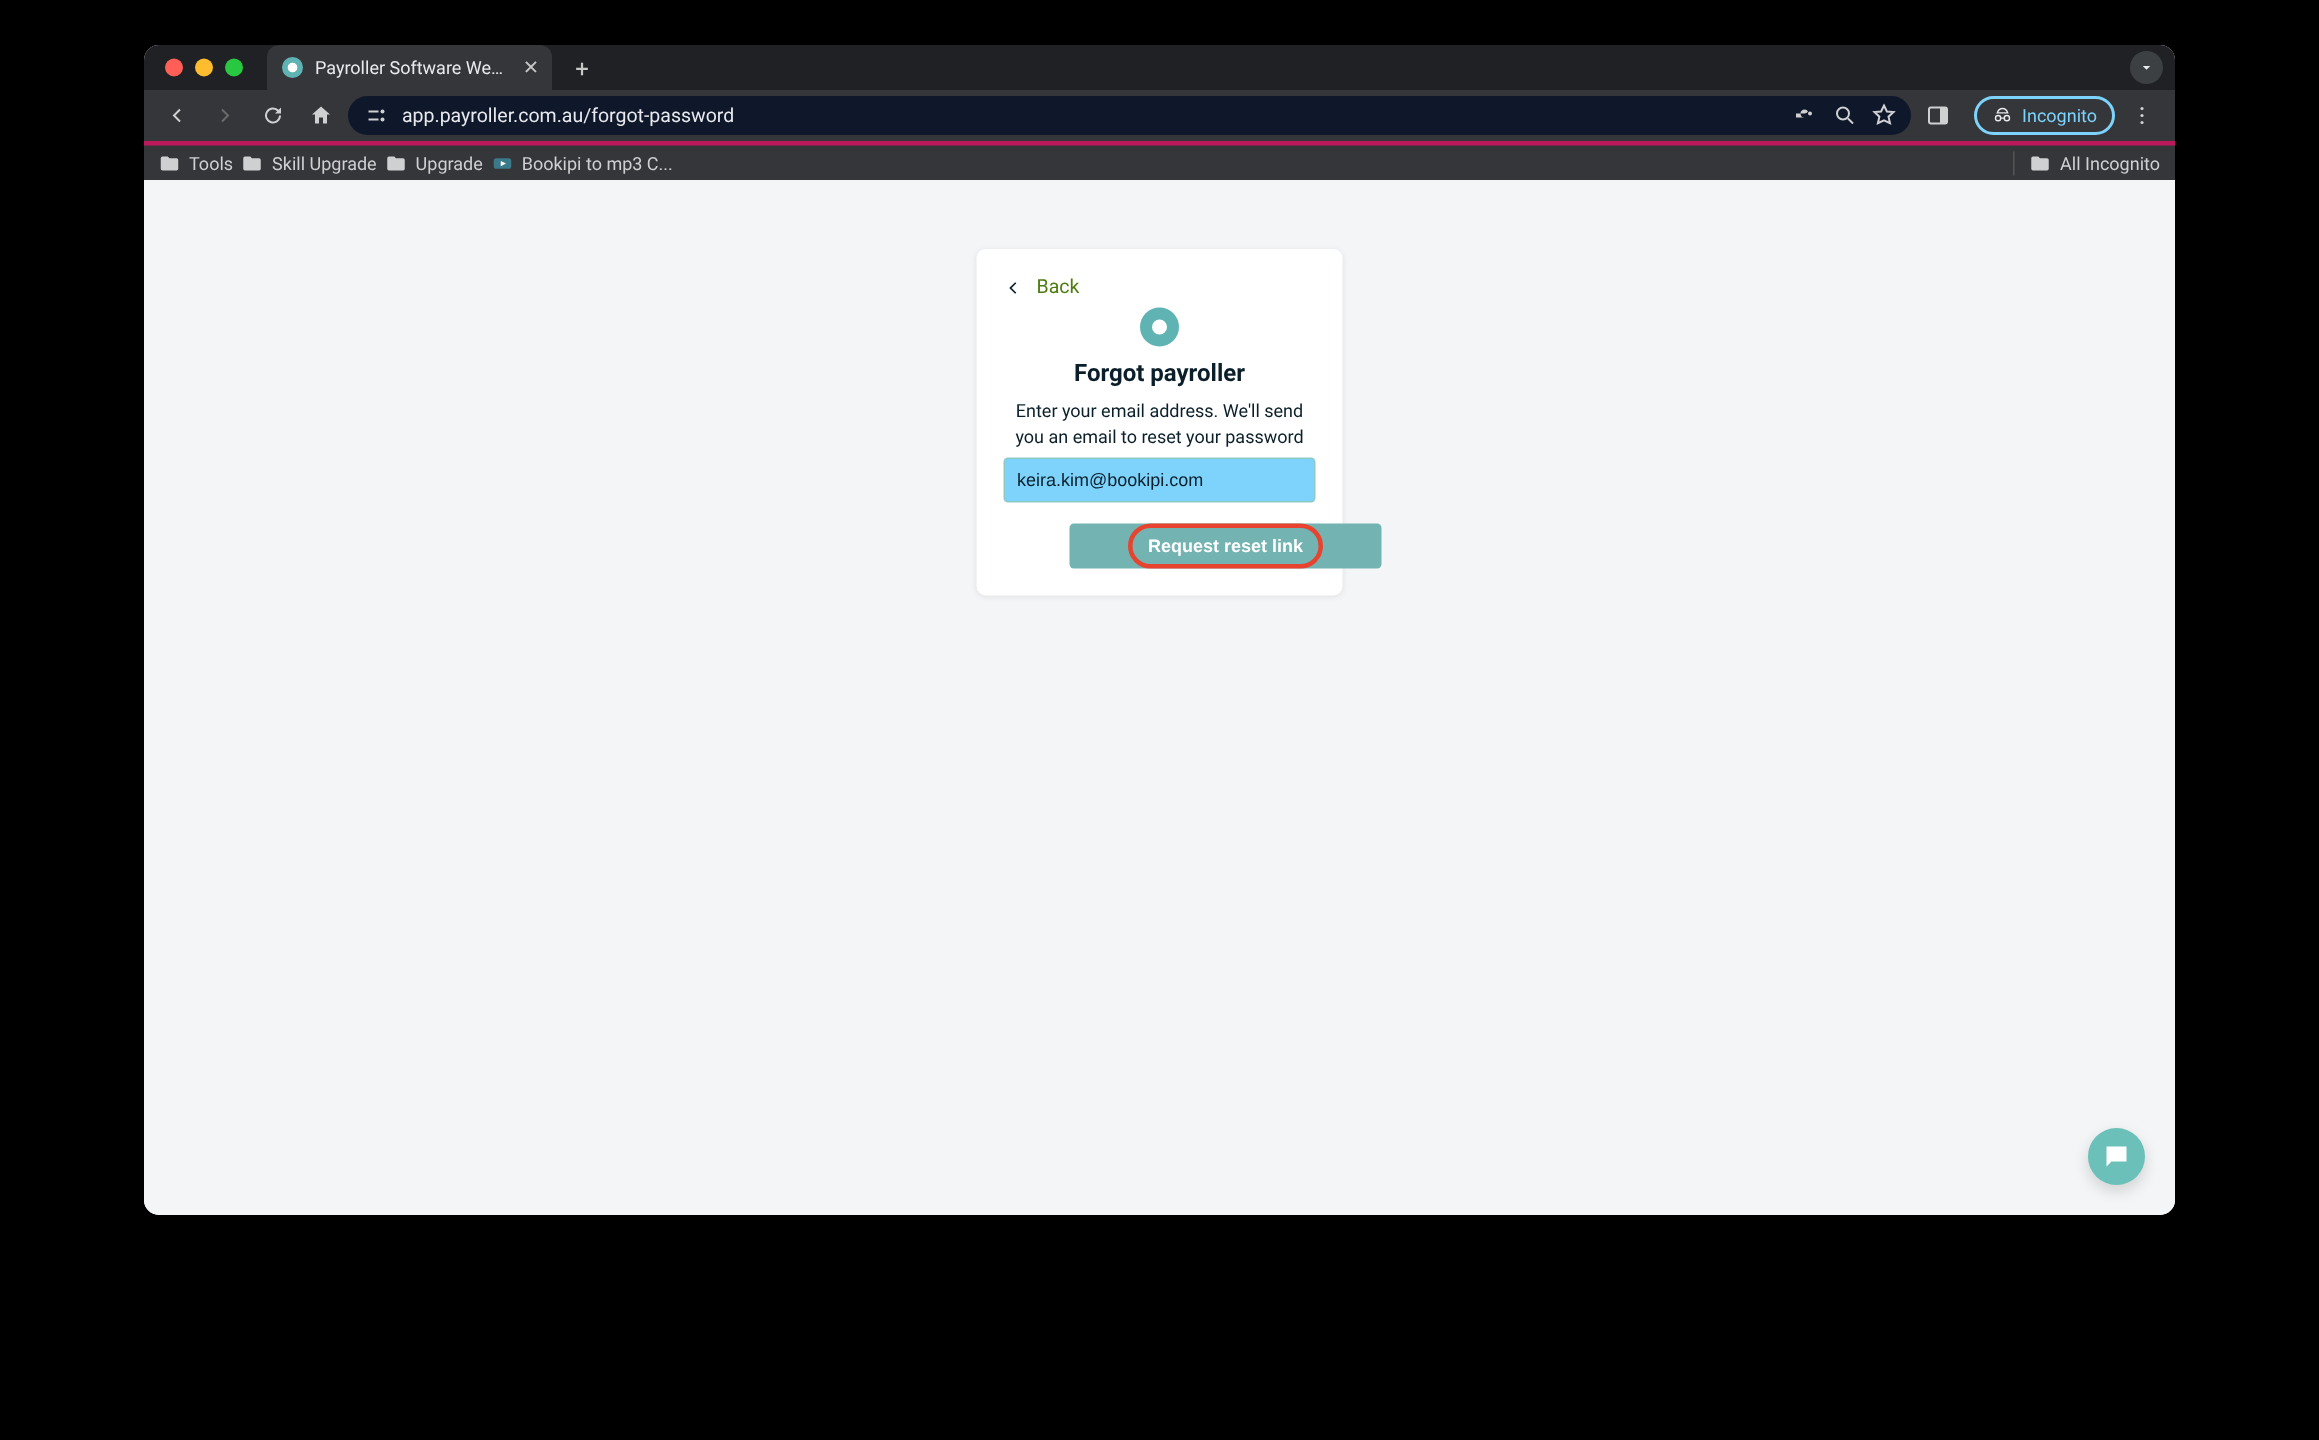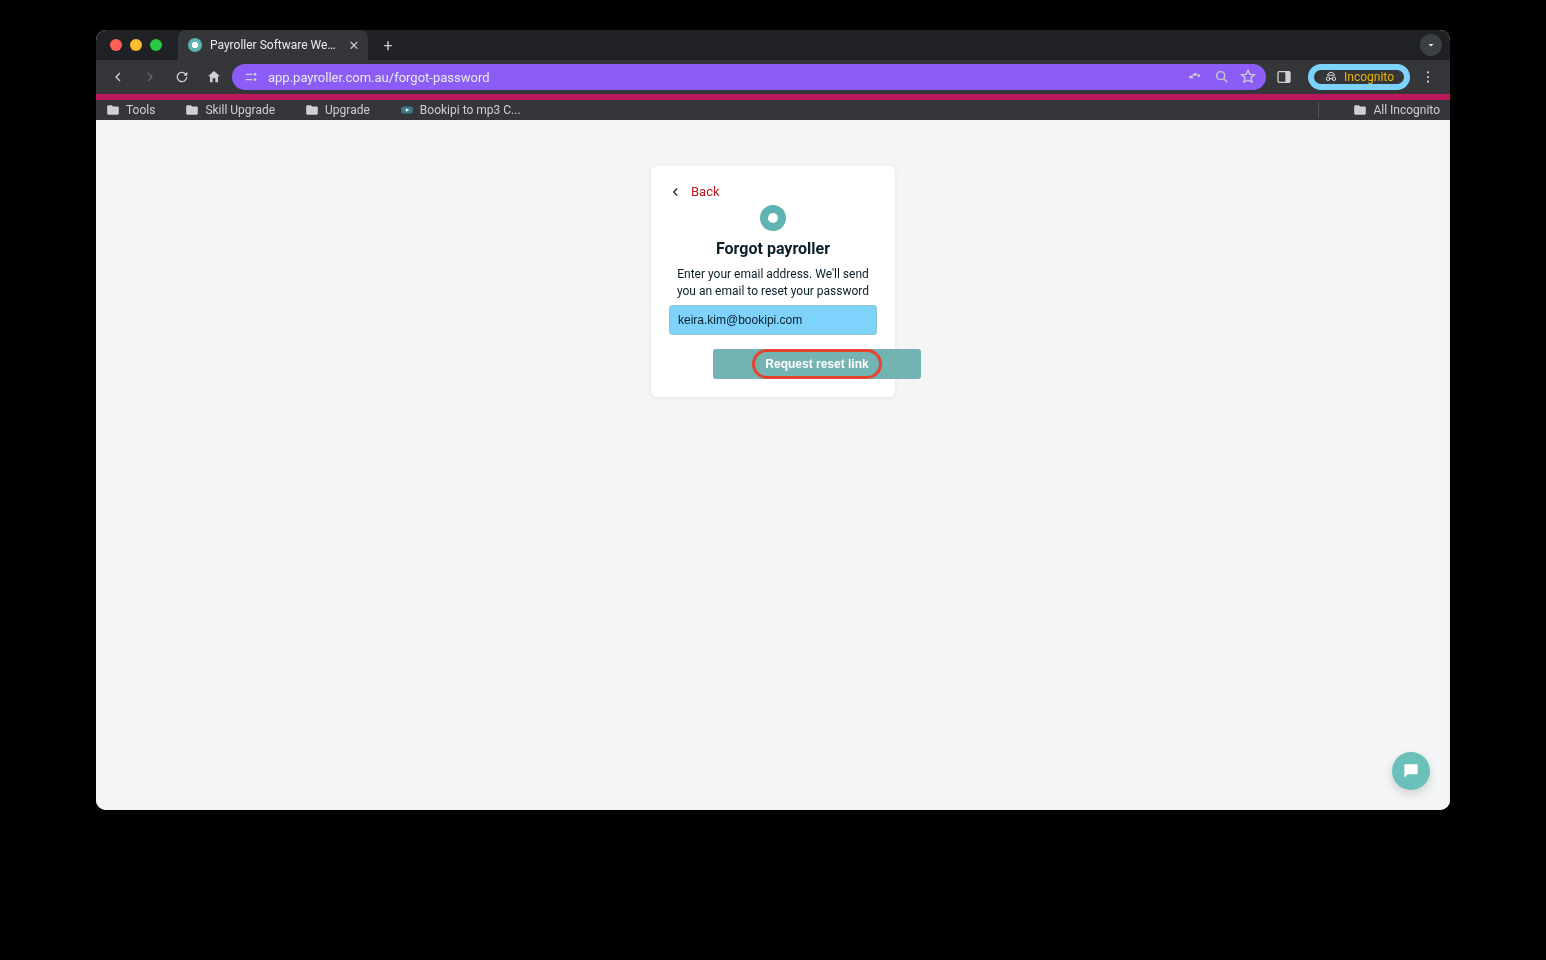--- a/index.html
+++ b/index.html
@@ -88,58 +88,58 @@
     width:28px; height:28px; border-radius:50%;
     display:flex; align-items:center; justify-content:center;
     cursor:pointer; color:#cfd0d1;
   }
   .tbtn svg { width:16px; height:16px; fill:#cfd0d1; }
   .tbtn.fwd svg { fill:#6a6b6d; }
 
   .omnibox {
     flex:1 1 auto;
     height:26px;
-    background:#8b5cf6;
+    background:#0f172a;
     border-radius:13px;
     display:flex; align-items:center;
     padding:0 10px;
     gap:8px;
     color:#e8eaed;
     font-size:13px;
   }
   .omnibox .site-settings {
     width:18px; height:18px;
     display:flex; align-items:center; justify-content:center;
   }
   .omnibox .url { flex:1; color:#e8eaed; white-space:nowrap; overflow:hidden; text-overflow:ellipsis; }
   .omniright { display:flex; align-items:center; gap:10px; }
   .omniright svg { width:16px; height:16px; fill:#cfd0d1; }
 
   .incognito-pill {
     display:flex; align-items:center; gap:6px;
     height:26px; padding:0 10px;
-    border:6px solid #7dd3fc; border-radius:13px;
-    color:#eab308; font-size:12px; margin-left:6px;
+    border:2px solid #7dd3fc; border-radius:13px;
+    color:#7dd3fc; font-size:12px; margin-left:6px;
     cursor:pointer;
   }
   .incognito-pill svg { width:14px; height:14px; fill:#e8eaed; }
 
   .sidepanel-btn, .kebab-btn {
     width:28px; height:28px; display:flex; align-items:center; justify-content:center;
     cursor:pointer; color:#cfd0d1;
   }
 
   
   .bookmarks {
     height: 26px;
     background:#35363a;
-    border-top:6px solid #be185d;
+    border-top:3px solid #be185d;
     display:flex; align-items:center;
     padding:0 10px;
-    gap:30px;
+    gap:6px;
     color:#cfd0d1; font-size:12px;
   }
   .bk { display:flex; align-items:center; gap:6px; cursor:pointer; }
   .bk .foldericon { width:14px; height:14px; }
   .bk .yticon { width:14px; height:14px; }
   .bookmarks .spacer { flex:1; }
   .bookmarks .divider { width:1px; height:16px; background:#555; margin-right:4px; }
 
   
   .viewport {
@@ -154,21 +154,21 @@
     width: 244px;
     background:#fff;
     border-radius:6px;
     box-shadow: 0 1px 4px rgba(0,0,0,.08);
     position:absolute;
     left: 50%;
     top: 46px;
     transform: translateX(-50%);
     padding: 18px 18px 18px 18px;
   }
-  .backrow { display:flex; align-items:center; gap:8px; font-size:13px; color:#b91c1c; cursor:pointer; margin-bottom:4px; }
+  .backrow { display:flex; align-items:center; gap:8px; font-size:13px; color:#4d7c0f; cursor:pointer; margin-bottom:4px; }
   .backrow svg { width:14px; height:14px; fill:#0b1f2a; }
 
   .logo-wrap { display:flex; justify-content:center; margin-top:6px; margin-bottom:8px; }
   .logo {
     width:26px; height:26px; border-radius:50%;
     background:#5fb3b3; position:relative;
     display:flex; align-items:center; justify-content:center;
   }
   .logo::after { content:""; width:10px; height:10px; border-radius:50%; background:#fff; display:block; }
 

